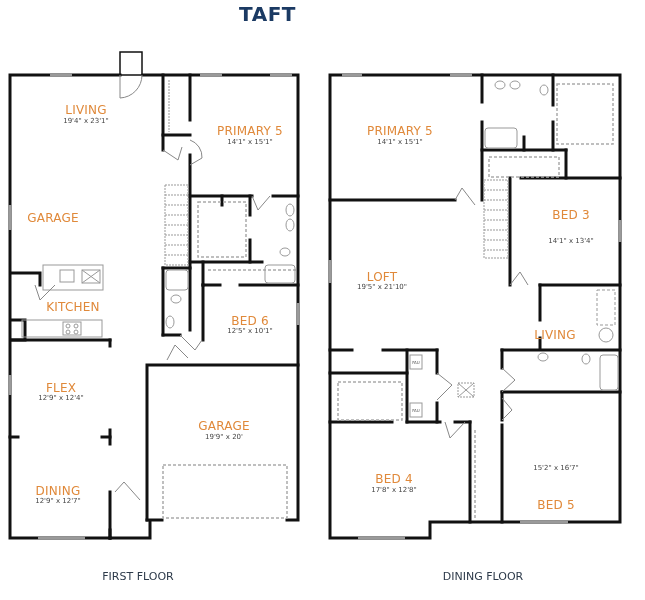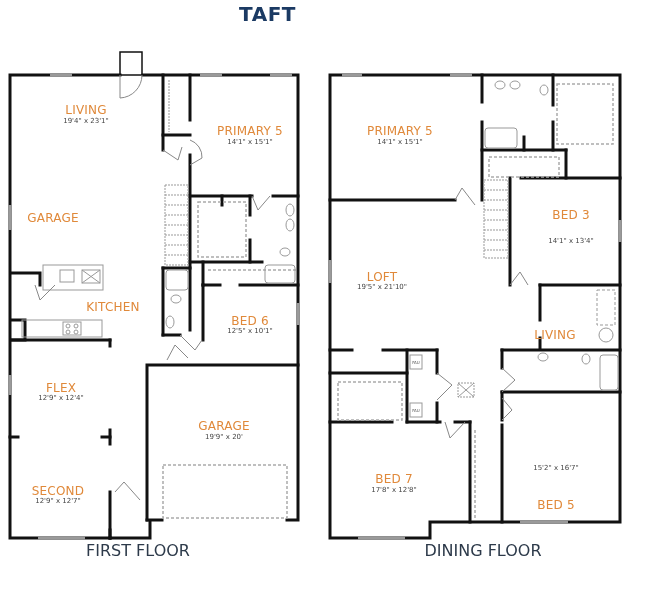--- a/index.html
+++ b/index.html
@@ -1,21 +1,21 @@
 <!DOCTYPE html>
 <html><head>
   <meta charset="utf-8">
   <style>
     html, body { margin: 0; padding: 0; background: #ffffff; }
     body { width: 645px; height: 600px; position: relative; overflow: hidden; font-family: "Liberation Sans", sans-serif; }
     .title { position: absolute; left: 0; width: 535px; top: 2px; text-align: center; font-family: "DejaVu Sans", sans-serif; font-weight: bold; font-size: 20px; color: #1b3a63; letter-spacing: 0.5px; }
     svg.plan { position: absolute; left: 0; top: 0; }
     .room-name { position: absolute; color: #e0893a; font-weight: normal; font-size: 12px; font-family: "DejaVu Sans", sans-serif; transform: translateX(-50%); white-space: nowrap; letter-spacing: 0.2px; }
     .room-dim { position: absolute; color: #444; font-size: 7px; font-family: "DejaVu Sans", sans-serif; transform: translateX(-50%); white-space: nowrap; }
-    .floor-label { position: absolute; top: 541px; font-size: 16px; color: #2d3a4a; font-family: "DejaVu Sans", sans-serif; transform: translateX(-50%); white-space: nowrap; }
+    .floor-label { position: absolute; top: 570px; font-size: 11px; color: #2d3a4a; font-family: "DejaVu Sans", sans-serif; transform: translateX(-50%); white-space: nowrap; }
   </style>
 </head>
 <body>
 
 <div class="title">TAFT</div>
 
 <svg class="plan" width="645" height="600" viewBox="0 0 645 600">
   <g fill="none" stroke="#111" stroke-width="3" stroke-linecap="square">
 
     <polyline points="120,75 10,75 10,538 110,538"></polyline>
@@ -200,36 +200,36 @@
     <path d="M502,398 L512,410 L502,420"></path>
     <path d="M35,285 L40,300 L55,285"></path>
   </g>
 </svg>
 
 <div class="room-name" style="left:86px;top:103px;">LIVING</div>
 <div class="room-dim" style="left:86px;top:117px;">19'4" x 23'1"</div>
 <div class="room-name" style="left:250px;top:124px;">PRIMARY 5</div>
 <div class="room-dim" style="left:250px;top:138px;">14'1" x 15'1"</div>
 <div class="room-name" style="left:53px;top:211px;">GARAGE</div>
-<div class="room-name" style="left:73px;top:300px;margin-left:40px;">KITCHEN</div>
+<div class="room-name" style="left:73px;top:300px;">KITCHEN</div>
 <div class="room-name" style="left:250px;top:314px;">BED 6</div>
 <div class="room-dim" style="left:250px;top:327px;">12'5" x 10'1"</div>
 <div class="room-name" style="left:61px;top:381px;text-align:right;">FLEX</div>
 <div class="room-dim" style="left:61px;top:394px;">12'9" x 12'4"</div>
 <div class="room-name" style="left:224px;top:419px;">GARAGE</div>
 <div class="room-dim" style="left:224px;top:433px;">19'9" x 20'</div>
-<div class="room-name" style="left:58px;top:484px;">SECOND</div>
+<div class="room-name" style="left:58px;top:484px;">DINING</div>
 <div class="room-dim" style="left:58px;top:497px;">12'9" x 12'7"</div>
 
 <div class="room-name" style="left:400px;top:124px;">PRIMARY 5</div>
 <div class="room-dim" style="left:400px;top:138px;">14'1" x 15'1"</div>
 <div class="room-name" style="left:571px;top:208px;">BED 3</div>
 <div class="room-dim" style="left:571px;top:237px;">14'1" x 13'4"</div>
 <div class="room-name" style="left:382px;top:270px;">LOFT</div>
 <div class="room-dim" style="left:382px;top:283px;">19'5" x 21'10"</div>
 <div class="room-name" style="left:555px;top:328px;">LIVING</div>
-<div class="room-name" style="left:394px;top:472px;">BED 7</div>
+<div class="room-name" style="left:394px;top:472px;">BED 4</div>
 <div class="room-dim" style="left:394px;top:486px;">17'8" x 12'8"</div>
 <div class="room-name" style="left:556px;top:451px;margin-top:47px;">BED 5</div>
 <div class="room-dim" style="left:556px;top:464px;">15'2" x 16'7"</div>
 
 <div class="floor-label" style="left:138px;">FIRST FLOOR</div>
 <div class="floor-label" style="left:483px;">DINING FLOOR</div>
 
 </body></html>

